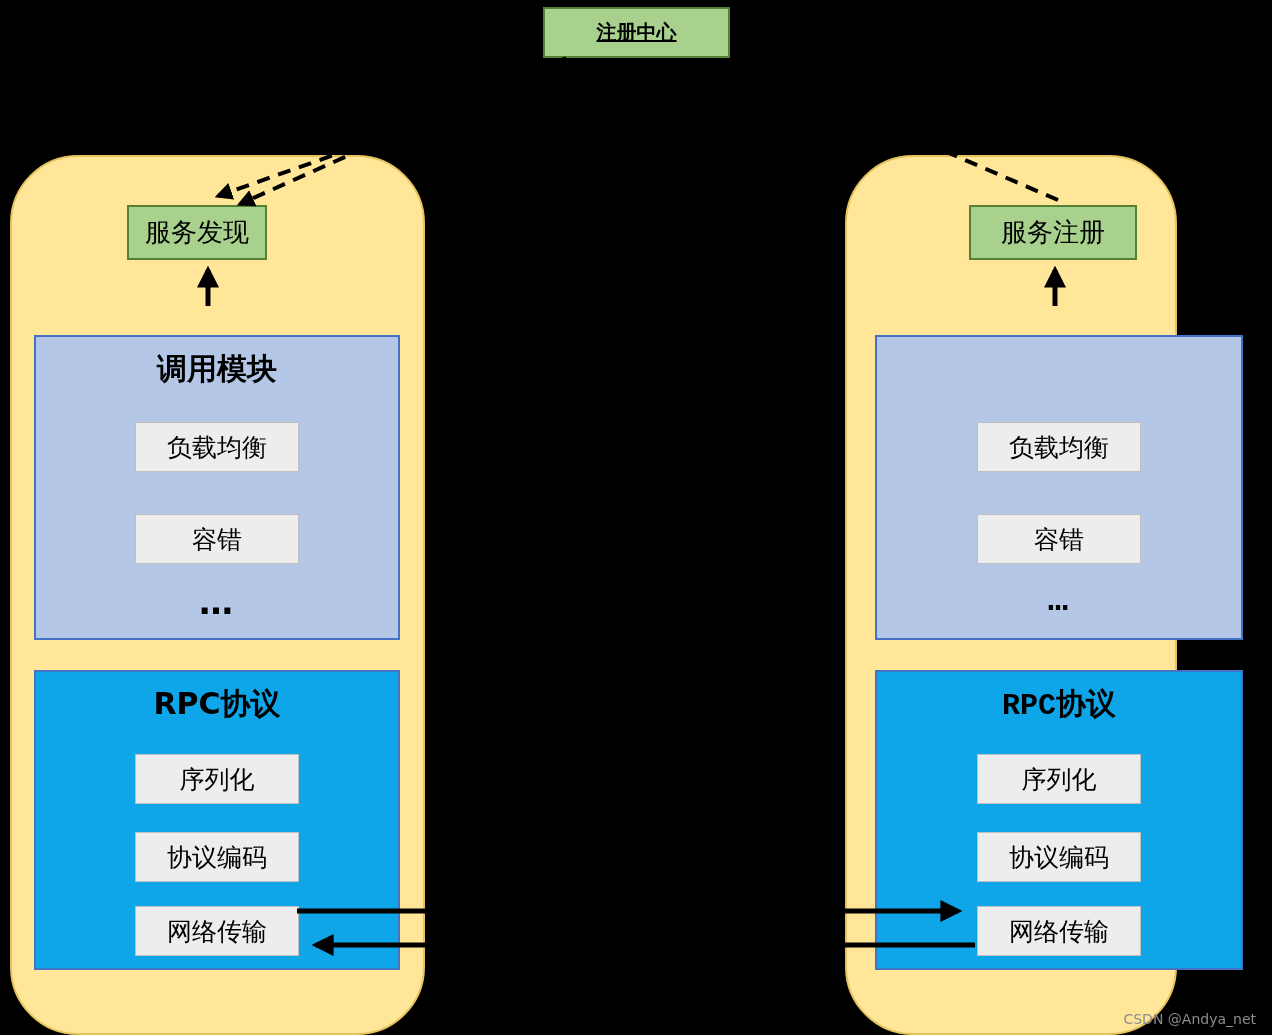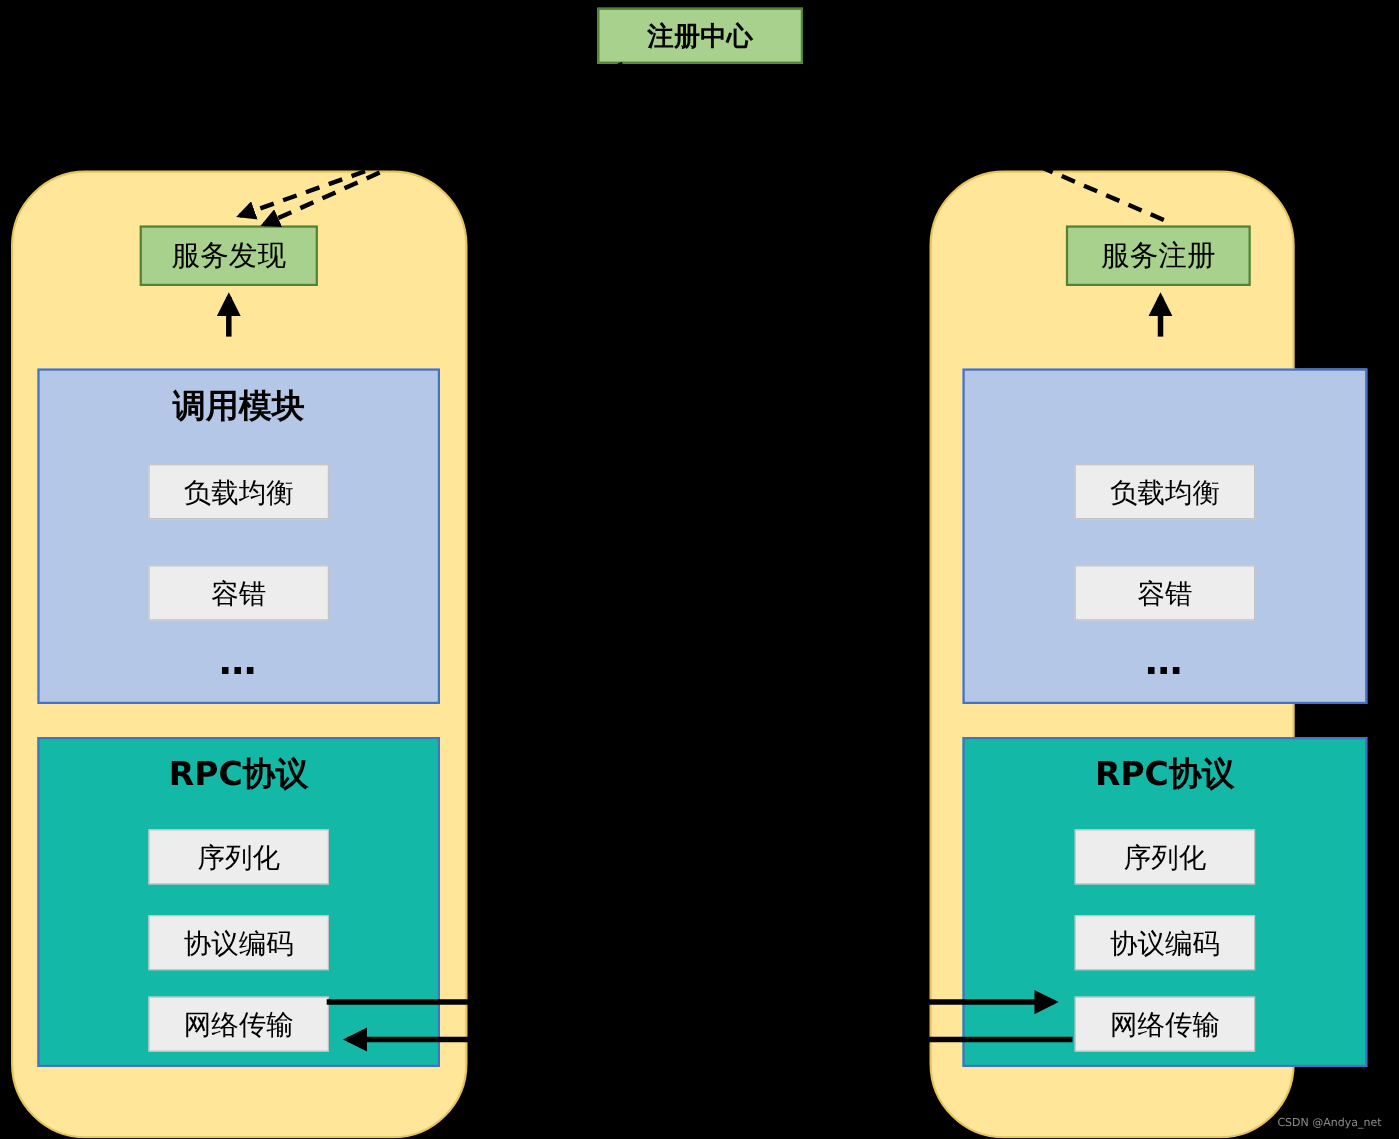--- a/index.html
+++ b/index.html
@@ -5,38 +5,38 @@
   html,body { margin:0; padding:0; background:#000; }
   .canvas {
     position:relative; width:1272px; height:1035px; background:#000;
     font-family:"DejaVu Sans","Liberation Sans",sans-serif; color:#000;
     overflow:hidden;
   }
   .registry {
     position:absolute; left:543px; top:7px; width:187px; height:51px;
     background:#A9D18E; border:2px solid #548235; box-sizing:border-box;
     display:flex; align-items:center; justify-content:center;
-    font-size:24px; font-weight:bold;
+    font-size:20px; font-weight:bold;text-decoration:underline;
   }
   .container {
     position:absolute; top:155px; height:880px; box-sizing:border-box;
     background:#FFE699; border:2px solid #E6C35C; border-radius:68px;
   }
   .container.left  { left:10px;  width:415px; }
-  .container.right { left:845px; width:332px; }
+  .container.right { left:845px; width:332px;font-family:Liberation Mono, monospace; }
   .service-tag {
     position:absolute; background:#A9D18E; border:2px solid #548235;
     box-sizing:border-box; display:flex; align-items:center; justify-content:center;
     font-size:26px;
   }
   .module {
     position:absolute; box-sizing:border-box; border:2px solid #4472C4;
   }
   .module.blue   { background:#B4C7E7;margin-top:25px; }
-  .module.orange { background:#14b8a6; }
+  .module.orange { background:#0ea5e9; }
   .module-title {
     text-align:center; margin-top:12px; font-size:30px; font-weight:bold;
   }
   .grey-item {
     position:absolute; left:50%; transform:translateX(-50%);
     width:164px; height:50px; background:#EDEDED; border:1px solid #BFBFBF;
     box-sizing:border-box; display:flex; align-items:center; justify-content:center;
     font-size:25px;
   }
   .dots {
@@ -44,32 +44,32 @@
     font-size:34px; font-weight:bold; letter-spacing:2px;
   }
   .arrows {
     position:absolute; left:0; top:0; width:1272px; height:1035px;
     pointer-events:none; z-index:5;
   }
   .arrows .solid { stroke:#000; stroke-width:5; fill:none; }
   .arrows .dash  { stroke:#000; stroke-width:4; fill:none; stroke-dasharray:13 9; }
   .watermark {
     position:absolute; right:16px; bottom:8px; color:#8C8C8C;
-    font-size:10px; z-index:6;
+    font-size:14px; z-index:6;
   }
 </style>
 </head>
 <body>
 
 <div class="canvas">
 
   <div class="registry">注册中心</div>
 
   <div class="container left">
-    <div class="service-tag" style="left:115px; top:48px; width:162px; height:55px;font-family:Liberation Mono, monospace;">服务发现</div>
+    <div class="service-tag" style="left:115px; top:48px; width:140px; height:55px;font-family:Liberation Mono, monospace;">服务发现</div>
 
     <div class="module blue" style="left:22px; top:153px; width:366px; height:305px;">
       <div class="module-title">调用模块</div>
       <div class="grey-item" style="top:85px;">负载均衡</div>
       <div class="grey-item" style="top:177px;">容错</div>
       <div class="dots" style="top:245px;">…</div>
     </div>
 
     <div class="module orange" style="left:22px; top:513px; width:366px; height:300px;">
       <div class="module-title">RPC协议</div>

